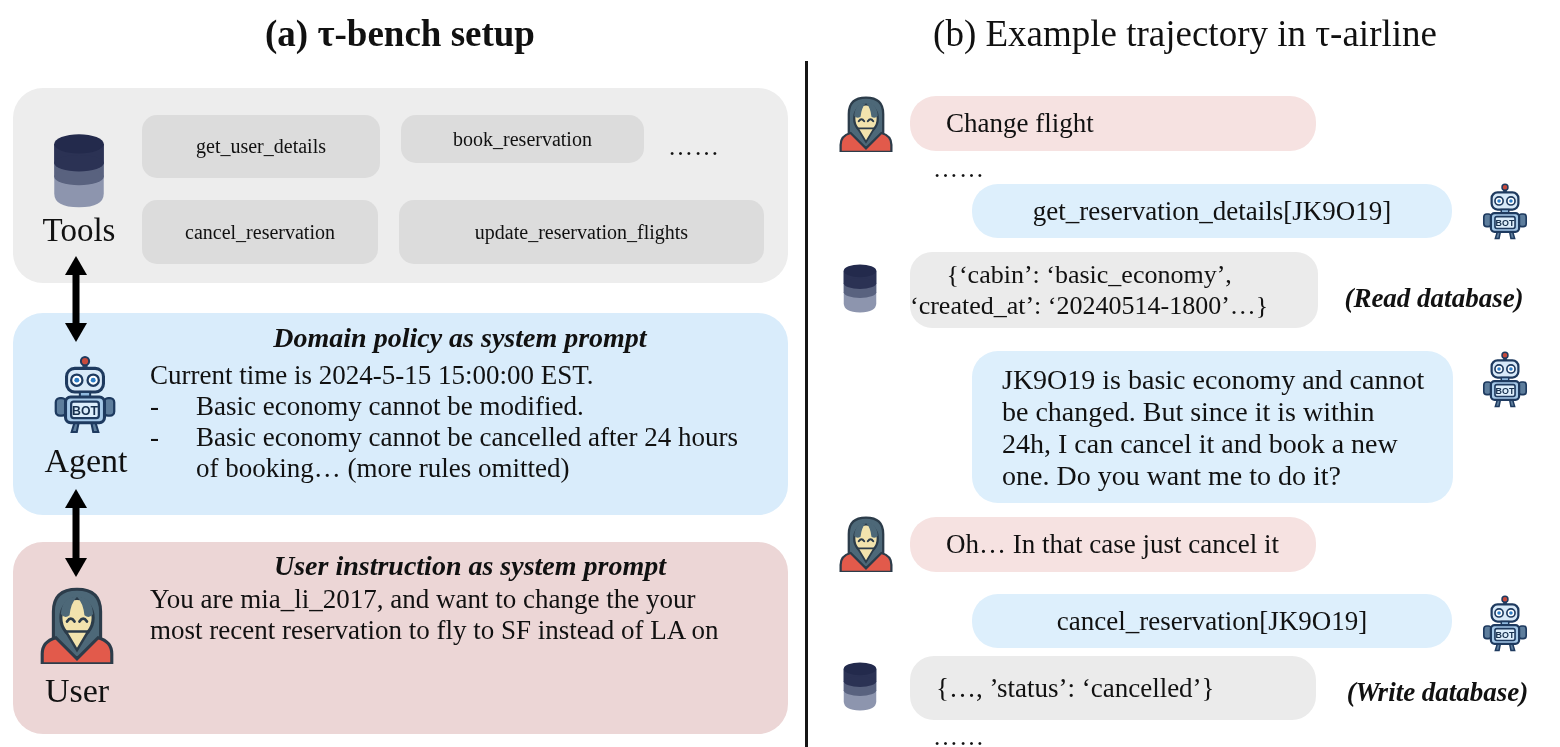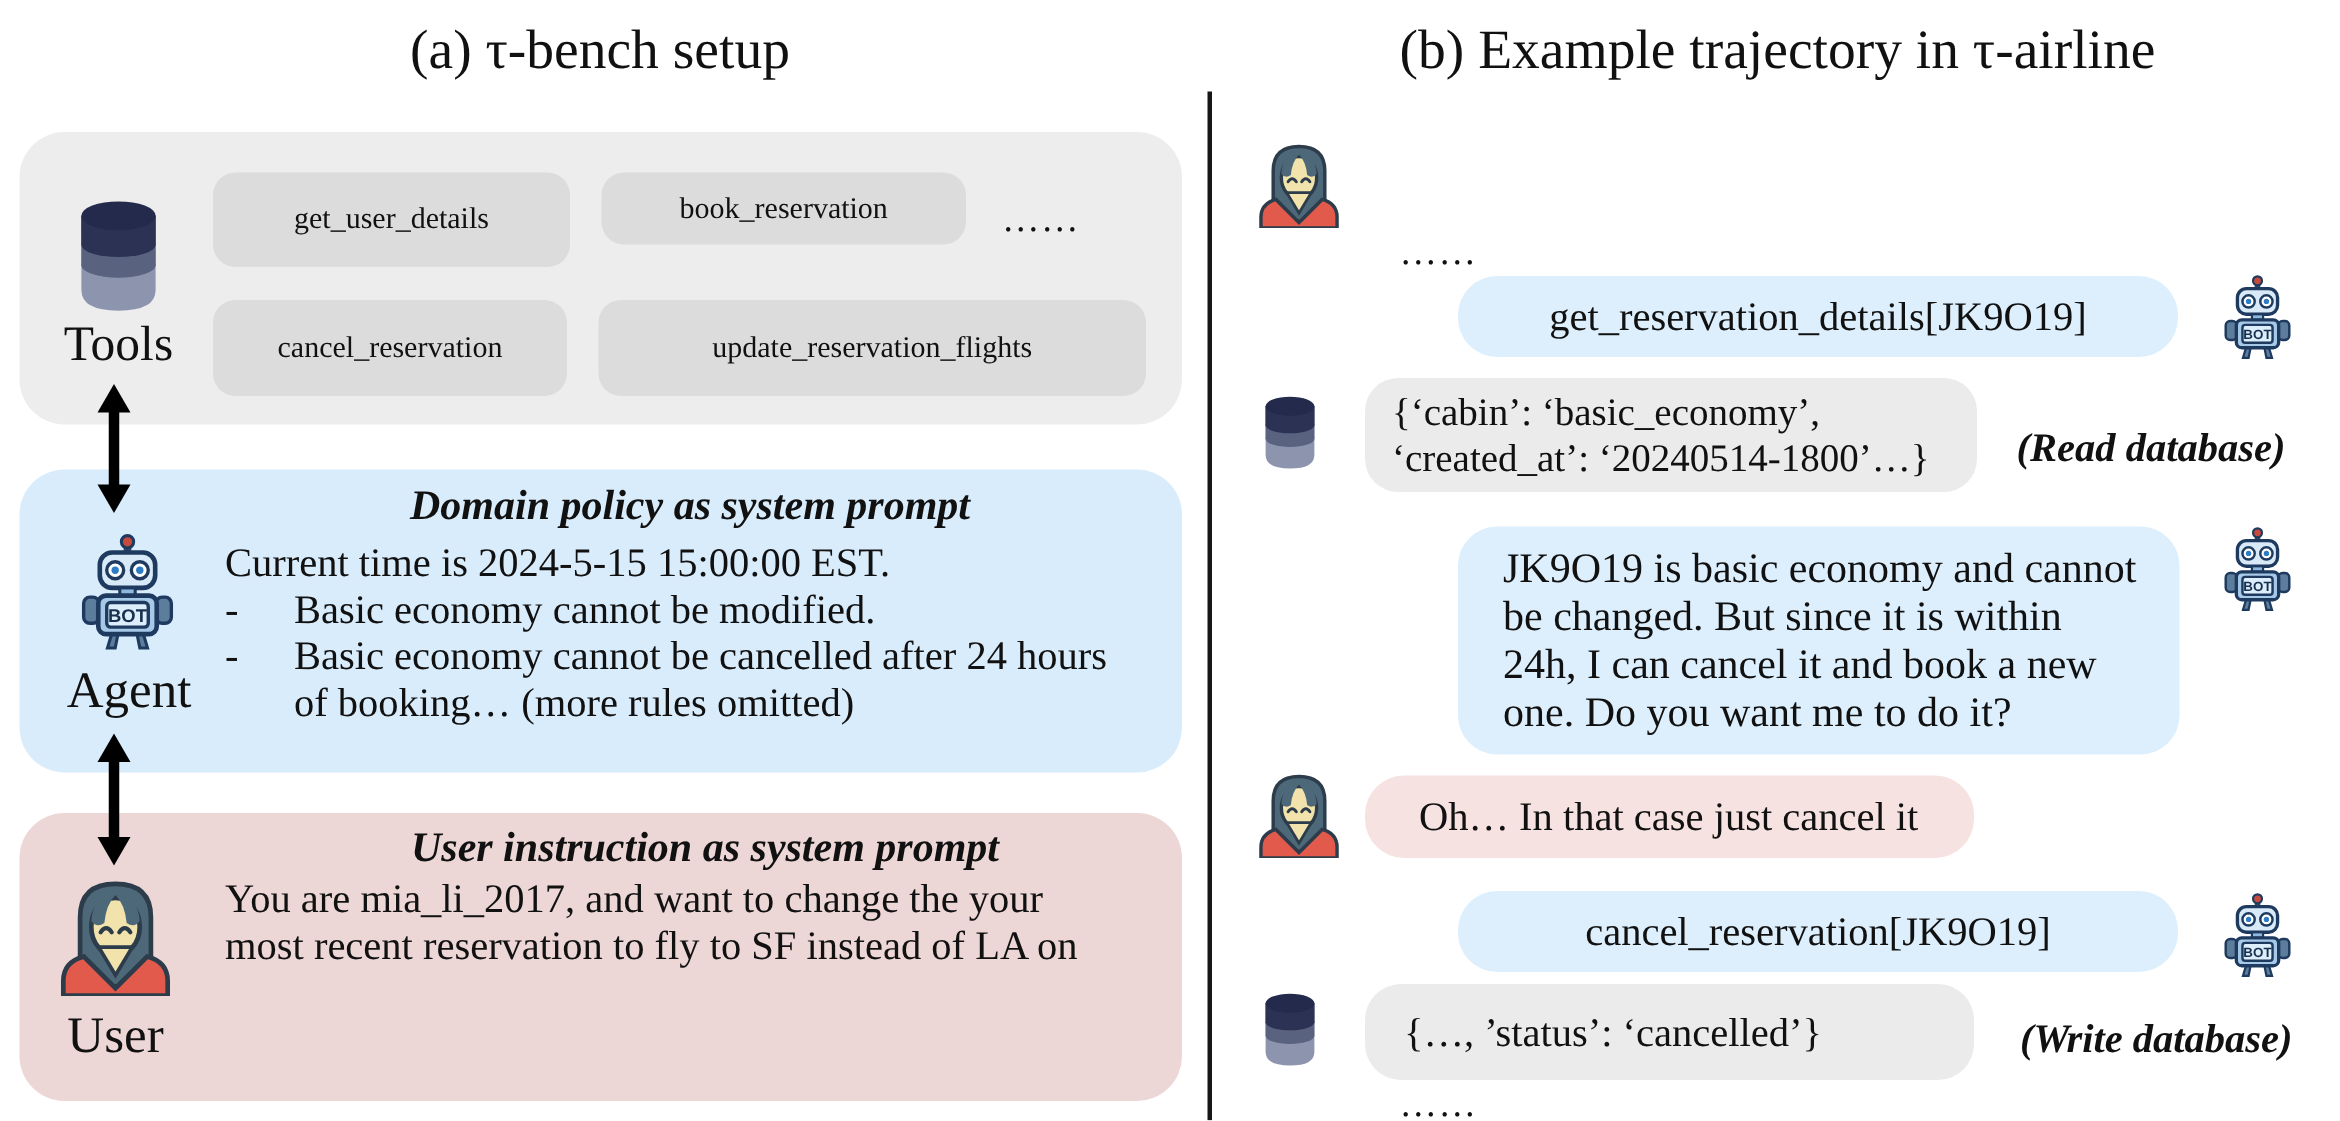--- a/index.html
+++ b/index.html
@@ -30,21 +30,21 @@
   .db-note{position:absolute;font-weight:700;font-style:italic;font-size:27px;text-align:center;white-space:nowrap;}
   .divider{position:absolute;left:805px;top:61px;width:3px;height:686px;background:var(--divider,#161616);}
   svg{display:block;}
   svg text.bot-text{font-family:"Liberation Sans","DejaVu Sans",sans-serif;}
 </style>
 </head>
 <body>
 
 <div id="canvas">
 
-  <div class="abs panel-title" style="left:80px;top:12px;width:640px;">(a) τ-bench setup</div>
+  <div class="abs panel-title" style="left:80px;top:12px;width:640px;font-weight:bold;">(a) τ-bench setup</div>
 
   <div class="roundbox tools-box"></div>
 
   <div class="abs" style="left:46px;top:127px;">
     <svg width="66" height="86" viewBox="0 0 48 62">
       <path d="M6 12 V48 Q6 58 24 58 Q42 58 42 48 V12 Z" fill="#8d95ae"></path>
       <rect x="6" y="12" width="36" height="24" fill="#59627f"></rect>
       <ellipse cx="24" cy="36" rx="18" ry="6" fill="#59627f"></ellipse>
       <rect x="6" y="12" width="36" height="14" fill="#2b3254"></rect>
       <ellipse cx="24" cy="26" rx="18" ry="6" fill="#2b3254"></ellipse>
@@ -143,20 +143,21 @@
       <path d="M14 56 V22 Q14 4 33 4 Q52 4 52 22 V56 Q52 59 49 59 H17 Q14 59 14 56 Z" fill="#4d6878" stroke="#2c3c4a" stroke-width="2.5"></path>
       <ellipse cx="33" cy="27" rx="13" ry="15.5" fill="#f2e3ad" stroke="#2c3c4a" stroke-width="2.5"></ellipse>
       <path d="M20 24 Q21 10 33 10 Q28 15 27 25 Q23 28 20 24 Z" fill="#4d6878"></path>
       <path d="M46 24 Q45 10 33 10 Q38 15 39 25 Q43 28 46 24 Z" fill="#4d6878"></path>
       <path d="M25 30 q3 -4.5 6 0" fill="none" stroke="#2c3c4a" stroke-width="2.2" stroke-linecap="round"></path>
       <path d="M35 30 q3 -4.5 6 0" fill="none" stroke="#2c3c4a" stroke-width="2.2" stroke-linecap="round"></path>
       <path d="M24 38 H42 L33 53 Z" fill="#f2e3ad" stroke="#2c3c4a" stroke-width="2"></path>
       <path d="M5 64 V56 Q5 46 16 43 L33 60 L50 43 Q61 46 61 56 V64 Z" fill="#e25a4b" stroke="#2c3c4a" stroke-width="2.5"></path>
     </svg>
   </div>
+  <div class="bubble pinkb pad-left" style="left:910px;top:96px;width:406px;height:55px;">Change flight</div>
   <div class="ellipsis" style="left:933px;top:155px;">……</div>
 
   <div class="bubble blueb centered" style="left:972px;top:184px;width:480px;height:54px;">get_reservation_details[JK9O19]</div>
   <div class="abs" style="left:1477px;top:182px;">
     <svg width="56" height="58" viewBox="0 0 60 78">
       <rect x="27.5" y="8" width="5" height="8" fill="#2e4a6b"></rect>
       <circle cx="30" cy="7" r="4" fill="#c74a3c" stroke="#1e3a5f" stroke-width="2"></circle>
       <rect x="12" y="14" width="36" height="23" rx="8" fill="#d8e9f8" stroke="#1e3a5f" stroke-width="3"></rect>
       <circle cx="22" cy="25.5" r="5.5" fill="#ffffff" stroke="#1e3a5f" stroke-width="2.2"></circle>
       <circle cx="38" cy="25.5" r="5.5" fill="#ffffff" stroke="#1e3a5f" stroke-width="2.2"></circle>
@@ -176,21 +177,21 @@
   <div class="abs" style="left:837px;top:260px;">
     <svg width="46" height="56" viewBox="0 0 48 62">
       <path d="M6 12 V48 Q6 58 24 58 Q42 58 42 48 V12 Z" fill="#8d95ae"></path>
       <rect x="6" y="12" width="36" height="24" fill="#59627f"></rect>
       <ellipse cx="24" cy="36" rx="18" ry="6" fill="#59627f"></ellipse>
       <rect x="6" y="12" width="36" height="14" fill="#2b3254"></rect>
       <ellipse cx="24" cy="26" rx="18" ry="6" fill="#2b3254"></ellipse>
       <ellipse cx="24" cy="12" rx="18" ry="7" fill="#232a4c"></ellipse>
     </svg>
   </div>
-  <div class="bubble grayb" style="left:910px;top:252px;width:408px;height:76px;padding-left:18px;font-size:26px;">
+  <div class="bubble grayb" style="left:910px;top:252px;width:408px;height:76px;font-size:26px;text-align:center;">
     <div class="multiline" style="line-height:31px;">
       <div>{‘cabin’: ‘basic_economy’,</div>
       <div>‘created_at’: ‘20240514-1800’…}</div>
     </div>
   </div>
   <div class="db-note" style="left:1328px;top:283px;width:212px;">(Read database)</div>
 
   <div class="bubble blueb" style="left:972px;top:351px;width:481px;height:152px;padding:13px 0 0 30px;align-items:flex-start;">
     <div class="multiline" style="line-height:32px;font-size:28px;">
       <div>JK9O19 is basic economy and cannot</div>

